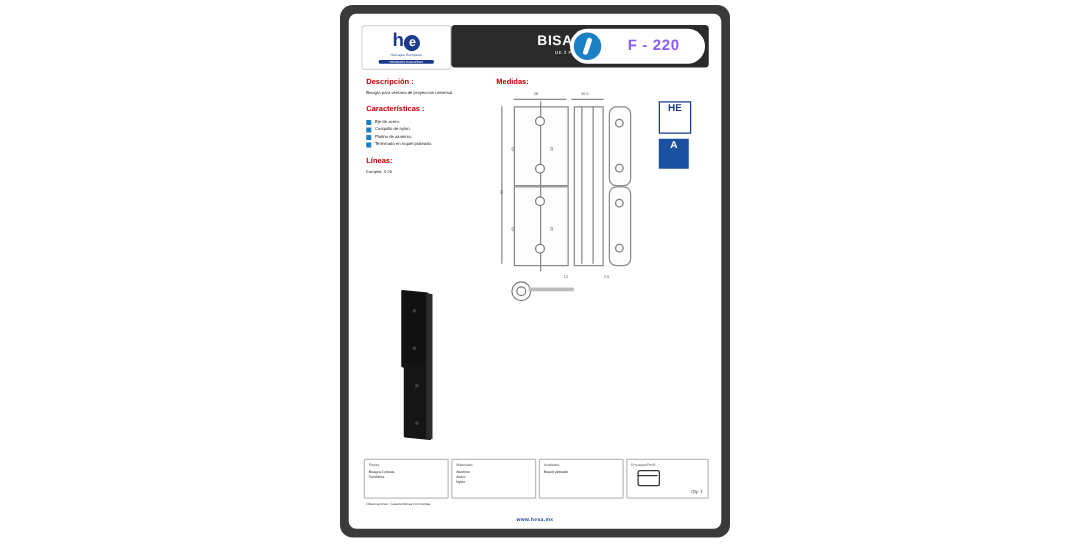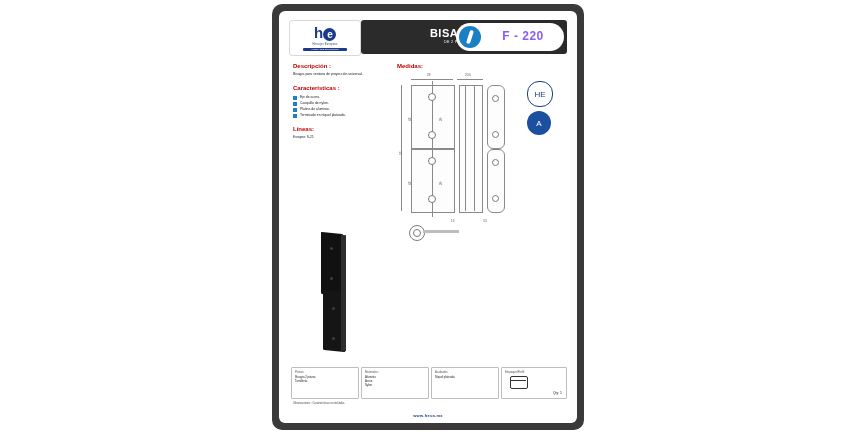--- a/index.html
+++ b/index.html
@@ -79,23 +79,23 @@
 
   .dwg-line{position:absolute;background:#8a8a8a;}
   .dwg-rect{position:absolute;border:1px solid #8a8a8a;background:#fdfdfd;}
   .dim-txt{position:absolute;font-size:3px;color:#555;}
   .dim-txt.rot{transform:rotate(-90deg);transform-origin:left top;white-space:nowrap;}
 
   .hole{position:absolute;border:1px solid #7b7b7b;border-radius:50%;background:#ffffff;}
 
   
   .badge{
-    position:absolute;width:24px;height:24px;border-radius:12px;
-    display:flex;align-items:center;justify-content:center;
-    font-size:8px;font-weight:normal;color:#ffffff;
+    position:absolute;width:24px;height:24px;border-radius:0;
+    display:flex;justify-content:center;
+    font-size:8px;font-weight:bold;color:#ffffff;
   }
   .badge.b1{left:248px;top:70px;background:#ffffff;border:1px solid #1b3a8c;color:#1b3a8c;}
   .badge.b2{left:248px;top:100px;background:#1b4fa0;color:#ffffff;}
 
   
   .photo{
     position:absolute;left:42px;top:222px;width:28px;height:120px;
   }
   .photo .leafA{position:absolute;left:0;top:0;width:22px;height:62px;background:#111;
      transform:skewY(6deg);border-radius:1px;}

